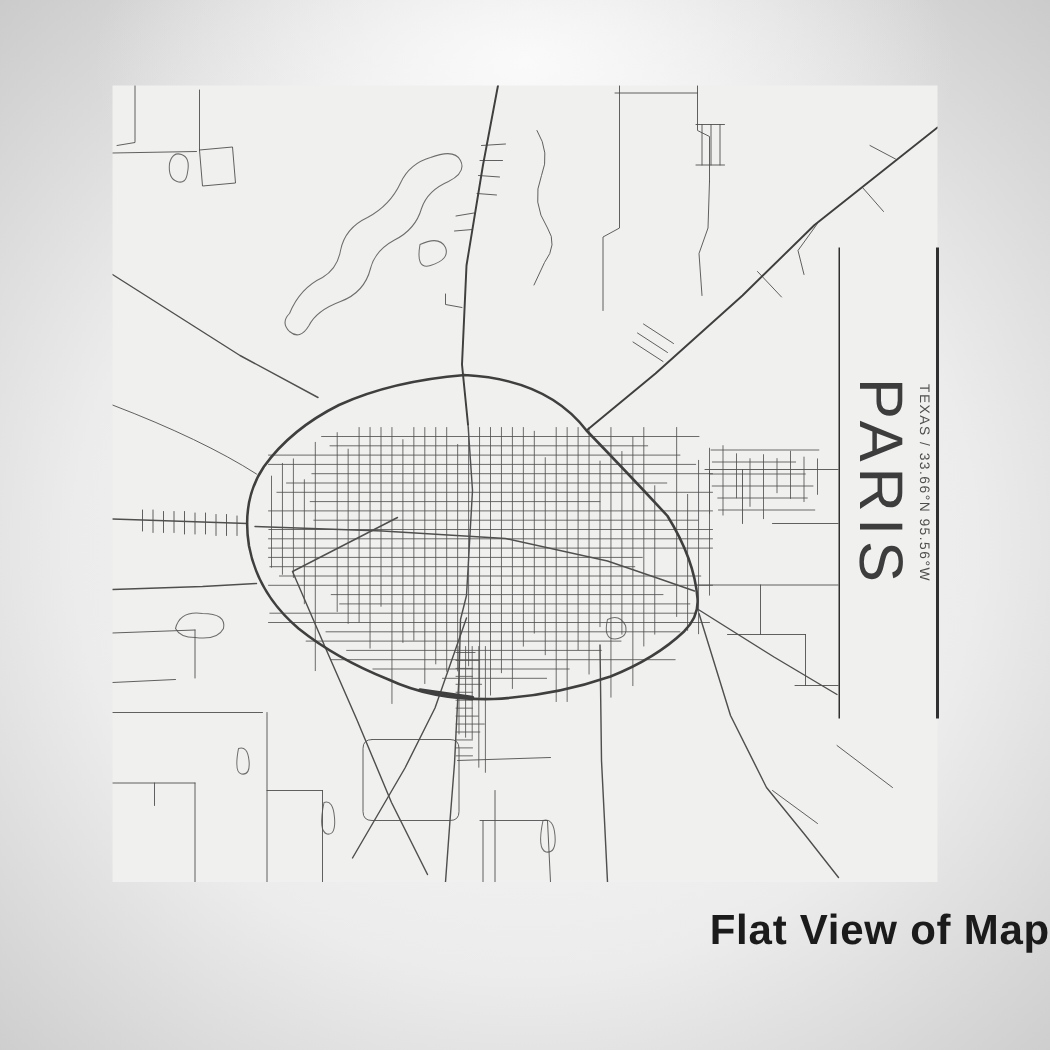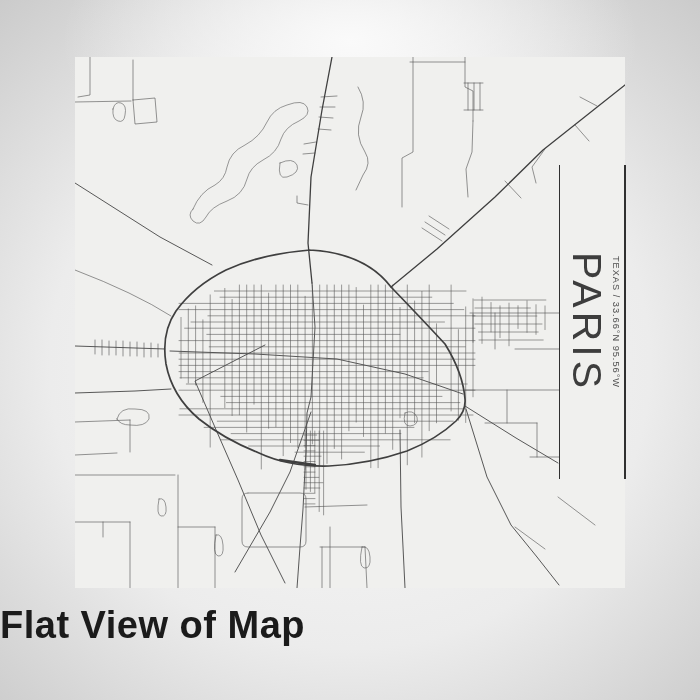--- a/index.html
+++ b/index.html
@@ -38,22 +38,22 @@
   }
   .coords{
     margin-top:3px;font-size:9.2px;line-height:11px;letter-spacing:1px;
     color:var(--coords-color,#4f4f4f);white-space:nowrap;
   }
   .city{
     margin-top:2px;font-size:41px;line-height:42px;font-weight:400;letter-spacing:4px;
     color:var(--city-color,#3d3d3d);white-space:nowrap;
   }
   .caption{
-    position:absolute;left:0;top:604px;width:700px;text-align:left;
-    font-size:38px;font-weight:700;letter-spacing:0.5px;
+    position:absolute;left:0;top:604px;width:700px;text-align:right;
+    font-size:28px;font-weight:700;letter-spacing:0.5px;
     color:var(--caption-color,#1b1b1b);
   }
 </style>
 </head>
 <body>
 
 <div class="map-print">
   <svg viewBox="0 0 550 531" aria-hidden="true">
 
     <g>

